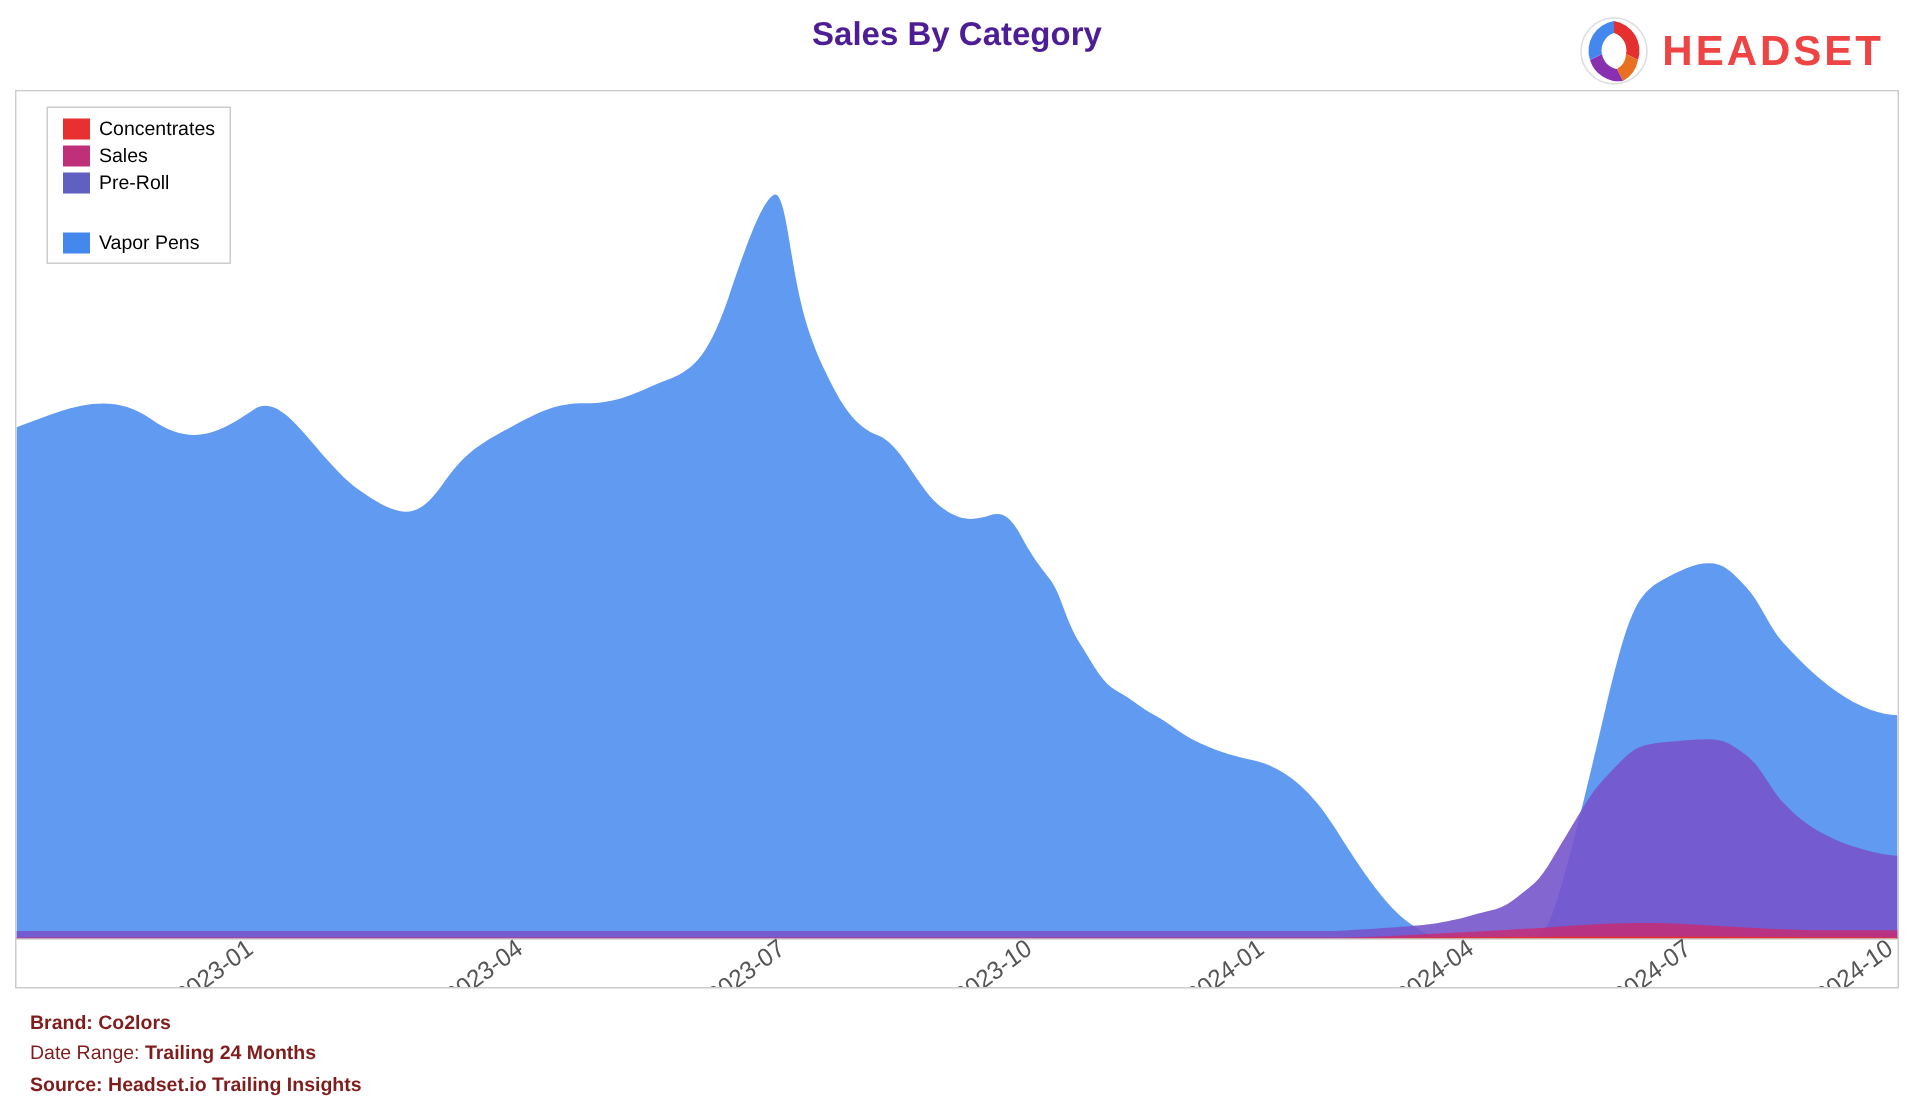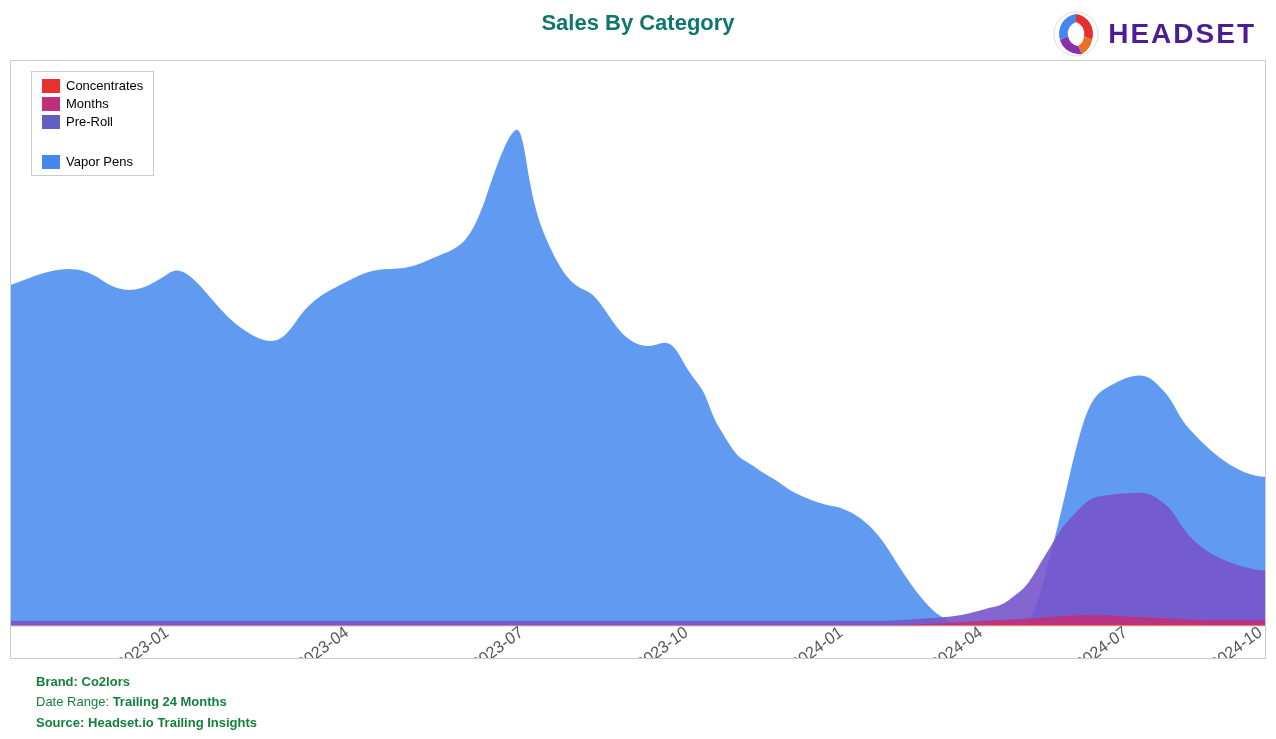--- a/index.html
+++ b/index.html
@@ -21,39 +21,39 @@
       top: 10px;
       left: 0;
       right: 0;
       display: flex;
       justify-content: center;
       align-items: center;
     }
     .title {
       font-size: 22px;
       font-weight: bold;
-      color: #0f766e;
+      color: #4c1d95;
     }
     .logo-area {
       position: absolute;
       top: 10px;
       right: 20px;
       display: flex;
       align-items: center;
       gap: 8px;
     }
     .logo-icon {
       width: 48px;
       height: 48px;
     }
     .logo-text {
       font-size: 28px;
       font-weight: 900;
       letter-spacing: 2px;
-      color: #4c1d95;
+      color: #ef4444;
       font-family: Arial, sans-serif;
     }
     .chart-container {
       position: absolute;
       top: 60px;
       left: 10px;
       right: 10px;
       bottom: 80px;
       border: 1px solid #ccc;
       background: #fff;
@@ -81,23 +81,23 @@
       height: 14px;
       display: inline-block;
     }
     .chart-svg {
       width: 100%;
       height: 100%;
     }
     .footer {
       position: absolute;
       bottom: 5px;
-      left: 36px;
+      left: 20px;
       font-size: 13px;
-      color: #15803d;
+      color: #7f1d1d;
       line-height: 1.6;
     }
     .footer span { font-weight: bold; }
   </style>
 </head>
 <body>
 
 <div class="page">
 
   <div class="header">
@@ -124,21 +124,21 @@
   <div class="chart-container">
 
     
     <div class="legend">
       <div class="legend-item">
         <span class="legend-color" style="background:#e83030;"></span>
         <span>Concentrates</span>
       </div>
       <div class="legend-item">
         <span class="legend-color" style="background:#c0307a;"></span>
-        <span>Months</span>
+        <span>Sales</span>
       </div>
       <div class="legend-item">
         <span class="legend-color" style="background:#6060c0;"></span>
         <span>Pre-Roll</span>
       </div>
       <div class="legend-item">
         <span class="legend-color" style="background:#4488ee;"></span>
         <span>Vapor Pens</span>
       </div>
     </div>

